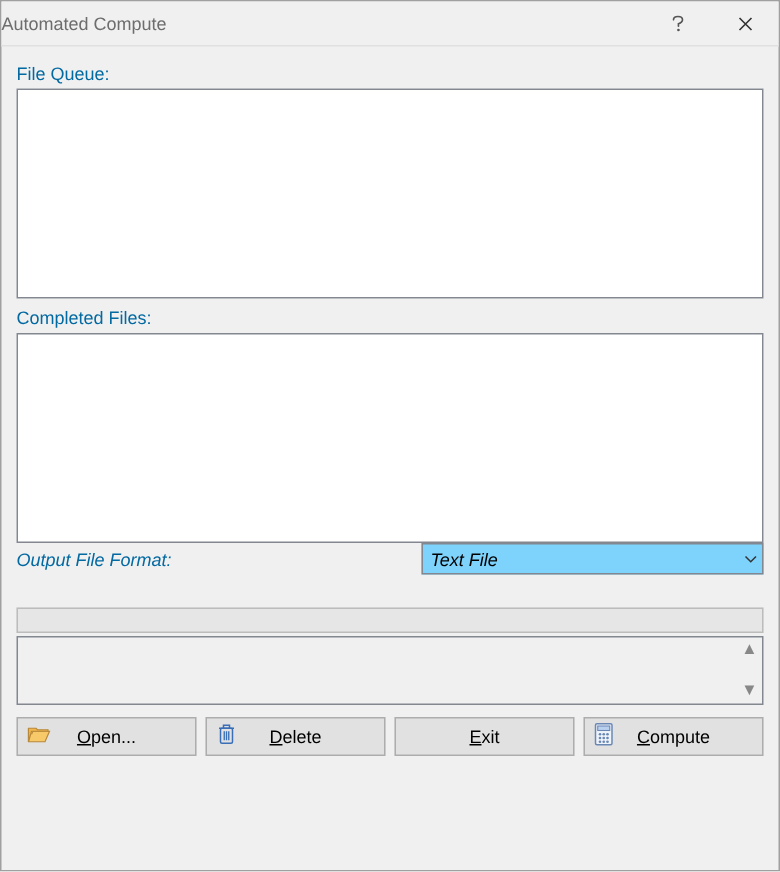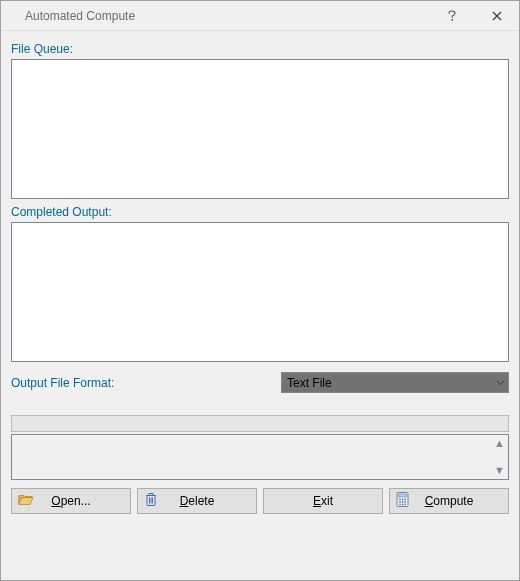--- a/index.html
+++ b/index.html
@@ -20,21 +20,21 @@
   }
   .titlebar {
     height: 30px;
     display: flex;
     align-items: center;
     background: #f0f0f0;
     border-bottom: 1px solid #e0e0e0;
   }
   .titlebar-title {
     flex: 1;
-    padding-left: 24px;
+    padding-left: 0;
     color: #6d6d6d;
     font-size: 12px;
   }
   .titlebar-btn {
     width: 45px;
     height: 29px;
     display: flex;
     align-items: center;
     justify-content: center;
     color: #555;
@@ -54,31 +54,32 @@
   .listbox {
     background: #fff;
     border: 1px solid #828790;
     width: 100%;
   }
   .listbox.queue { height: 140px; }
   .listbox.completed { height: 140px; }
   .row-format {
     display: flex;
     align-items: center;
-    margin-top: 10px;
+    margin-top: 0;
+    font-style: italic;
   }
   .row-format .label { margin: 0; flex: 0 0 270px; }
   .select-wrap {
     position: relative;
     flex: 1;
   }
   .select {
     width: 100%;
     height: 21px;
-    background: #737373;
+    background: #7dd3fc;
     border: 1px solid #828790;
     padding: 2px 20px 2px 5px;
     display: flex;
     align-items: center;
     font-size: 12px;
   }
   .select-arrow {
     position: absolute;
     right: 4px;
     top: 50%;
@@ -161,21 +162,21 @@
         <path d="M1 1 L9 9 M9 1 L1 9" stroke="#333" stroke-width="1.1"></path>
       </svg>
     </div>
   </div>
 
   <div class="body">
 
     <div class="label">File Queue:</div>
     <div class="listbox queue"></div>
 
-    <div class="label">Completed Output:</div>
+    <div class="label">Completed Files:</div>
     <div class="listbox completed"></div>
 
     <div class="row-format">
       <div class="label">Output File Format:</div>
       <div class="select-wrap">
         <div class="select">
           <span>Text File</span>
         </div>
         <svg class="select-arrow" width="9" height="6" viewBox="0 0 9 6">
           <path d="M1 1 L4.5 4.5 L8 1" stroke="#333" stroke-width="1" fill="none"></path>

